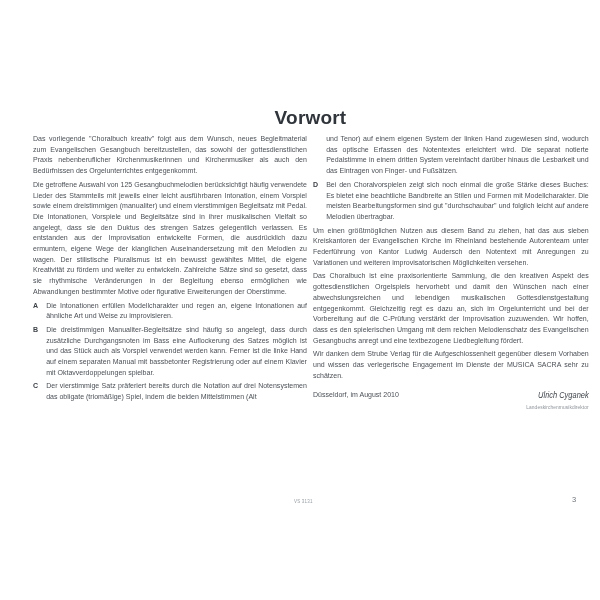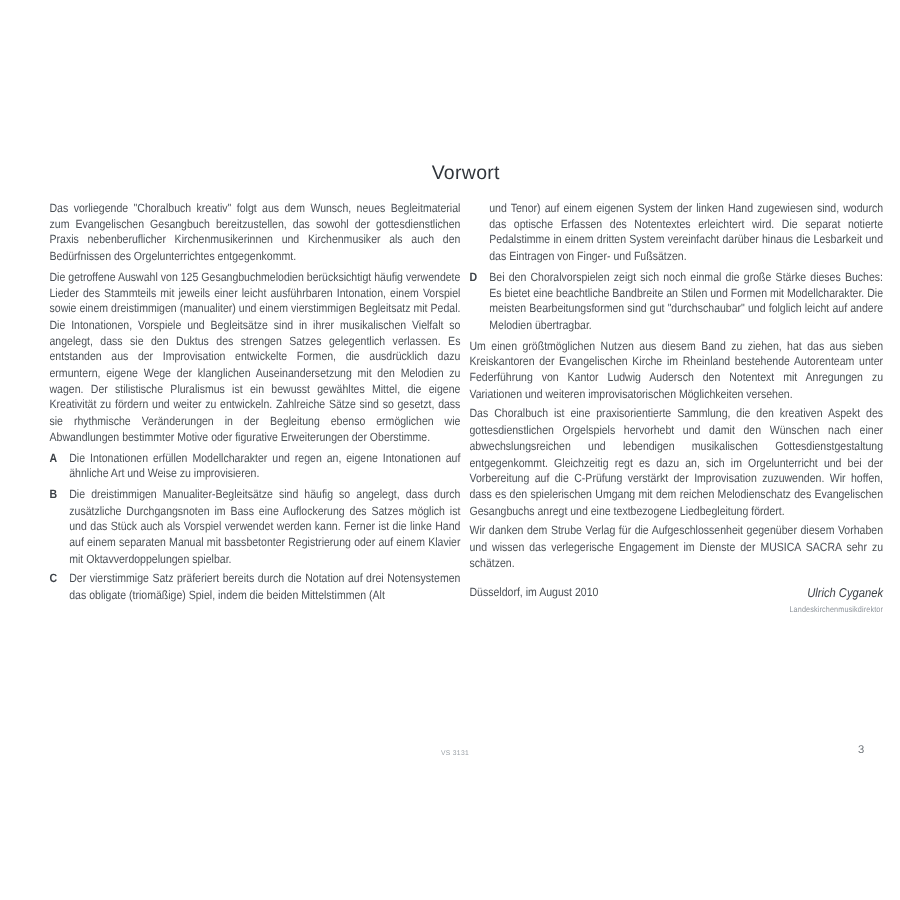--- a/index.html
+++ b/index.html
@@ -2,21 +2,21 @@
 <html><head>
 <meta charset="utf-8">
 <style>
   html,body{margin:0;padding:0;background:#ffffff;}
   .page{
     position:relative;width:600px;height:600px;background:#ffffff;
     font-family:"Liberation Sans",sans-serif;color:#4b5056;overflow:hidden;
   }
   .title{
     position:absolute;top:107px;left:33px;width:555px;margin:0;
-    text-align:center;font-size:13px;font-weight:400;color:#30353b;letter-spacing:.2px;
+    text-align:center;font-size:19px;font-weight:700;color:#30353b;letter-spacing:.2px;
   }
   .col{
     position:absolute;top:134px;font-size:8px;line-height:10.7px;
     text-align:justify;transform:scaleX(.878);transform-origin:0 0;
   }
   .col-left{left:33px;width:312px;}
   .col-right{left:313px;width:314px;}
   .col p{margin:0 0 3px 0;}
   .lettered{display:flex;margin:0 0 3px 0;}
   .letter{flex:0 0 15px;font-weight:700;color:#3c4147;}

